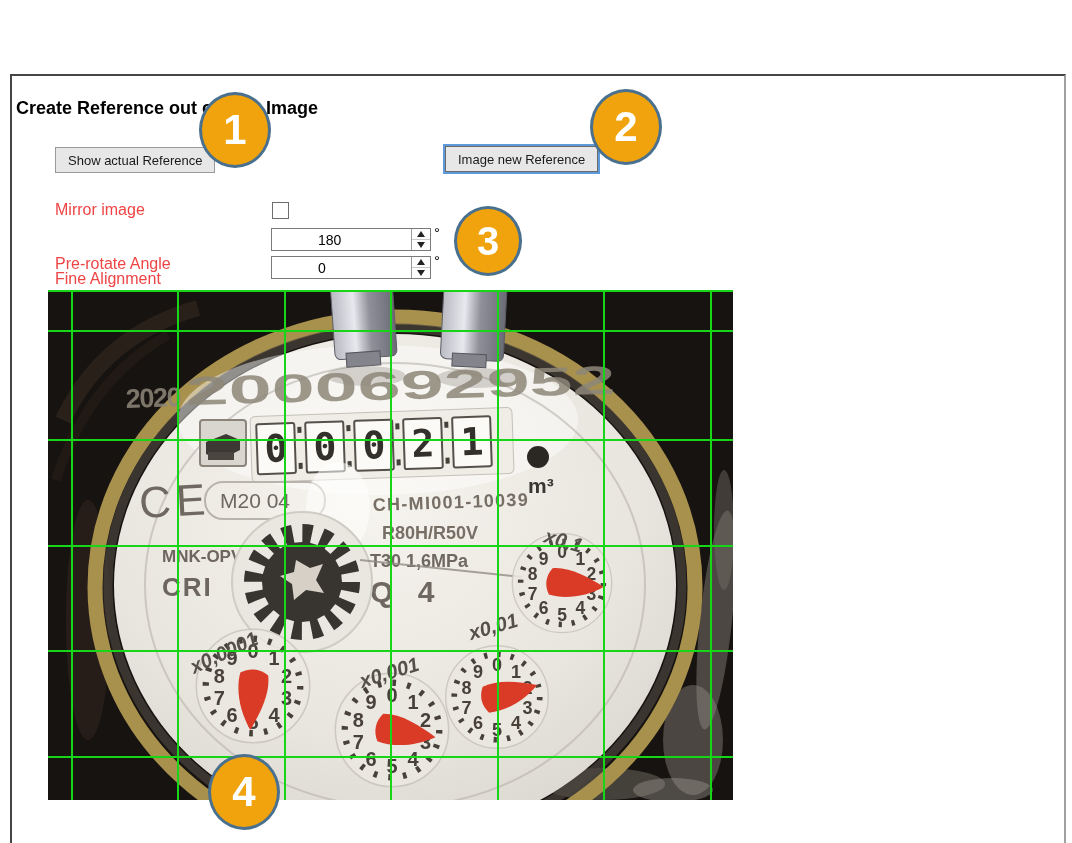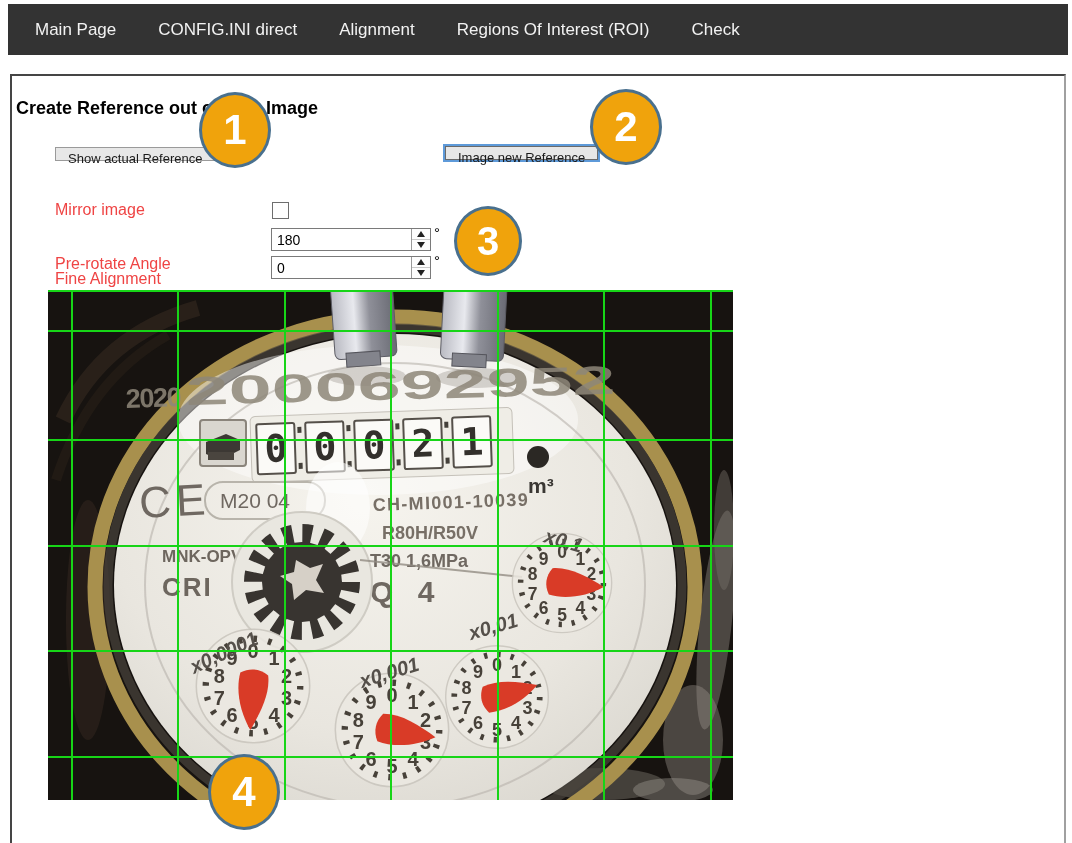--- a/index.html
+++ b/index.html
@@ -10,33 +10,33 @@
   .nav{position:absolute;left:8px;top:4px;width:1060px;height:51px;background:#333333;
        display:flex;align-items:center;padding-left:27px;box-sizing:border-box;gap:42px;}
   .nav-item{color:#f2f2f2;font-size:17px;white-space:nowrap;cursor:pointer;}
 
   
   .frame{position:absolute;left:10px;top:74px;width:1056px;height:780px;box-sizing:border-box;
          background:#fff;border:2px solid;border-color:#454545 #a0a0a0 #a0a0a0 #454545;}
 
   .page-title{position:absolute;left:16px;top:98px;font-size:18px;font-weight:bold;color:#000;}
 
-  .btn{position:absolute;height:14px;background:#e7e7e7;border:1px solid #9a9a9a;
+  .btn{position:absolute;height:26px;background:#e7e7e7;border:1px solid #9a9a9a;
        font-family:"Liberation Sans",sans-serif;font-size:13px;color:#1a1a1a;
        padding:0 12px;line-height:21px;cursor:pointer;white-space:nowrap;text-align:right;}
   .btn-show{left:55px;top:147px;}
   .btn-make{left:55px;top:175px;}
   .btn-create{left:445px;top:146px;border:1px solid #6a6a6a;box-shadow:0 0 0 2px #5e9ad9;}
   .btn-update{left:55px;top:808px;}
 
   .field-label{position:absolute;left:55px;font-size:16px;color:#ef4444;}
   .checkbox{position:absolute;left:272px;top:202px;width:15px;height:15px;background:#fff;
             border:1px solid #6e6e6e;cursor:pointer;}
   .numbox{position:absolute;left:271px;width:160px;height:23px;box-sizing:border-box;
-          background:#fff;border:1px solid #7a7a7a;display:flex;}
+          background:#fff;border:1px solid #7a7a7a;display:flex;padding-left:41px;}
   .numval{flex:1;font-size:14px;color:#000;padding:3px 0 0 5px;}
   .spinner{width:18px;border-left:1px solid #9a9a9a;display:flex;flex-direction:column;background:#fdfdfd;}
   .spin-btn{flex:1;display:flex;align-items:center;justify-content:center;cursor:pointer;background:#fdfdfd;}
   .spin-btn + .spin-btn{border-top:1px solid #c9c9c9;}
   .tri-up{width:0;height:0;border-left:4px solid transparent;border-right:4px solid transparent;
           border-bottom:6px solid #222;}
   .tri-down{width:0;height:0;border-left:4px solid transparent;border-right:4px solid transparent;
             border-top:6px solid #222;}
   .degree{position:absolute;left:434px;font-size:15px;color:#000;}
 
@@ -48,27 +48,20 @@
        border:3px solid #49708e;box-sizing:border-box;z-index:6;
        display:flex;align-items:center;justify-content:center;
        color:#fff;font-size:42px;font-weight:bold;}
   .ann3{width:68px;height:70px;font-size:40px;}
 </style>
 </head>
 <body>
 
 <div id="page">
 
-  <div class="nav">
-    <span class="nav-item">Main Page</span>
-    <span class="nav-item">CONFIG.INI direct</span>
-    <span class="nav-item">Alignment</span>
-    <span class="nav-item">Regions Of Interest (ROI)</span>
-    <span class="nav-item">Check</span>
-  </div>
 
   <div class="frame"></div>
 
   <div class="page-title">Create Reference out of Raw Image</div>
 
   <button class="btn btn-show">Show actual Reference</button>
   <button class="btn btn-create">Image new Reference</button>
 
   <div class="field-label" style="top:201px;">Mirror image</div>
   <div class="checkbox"></div>

